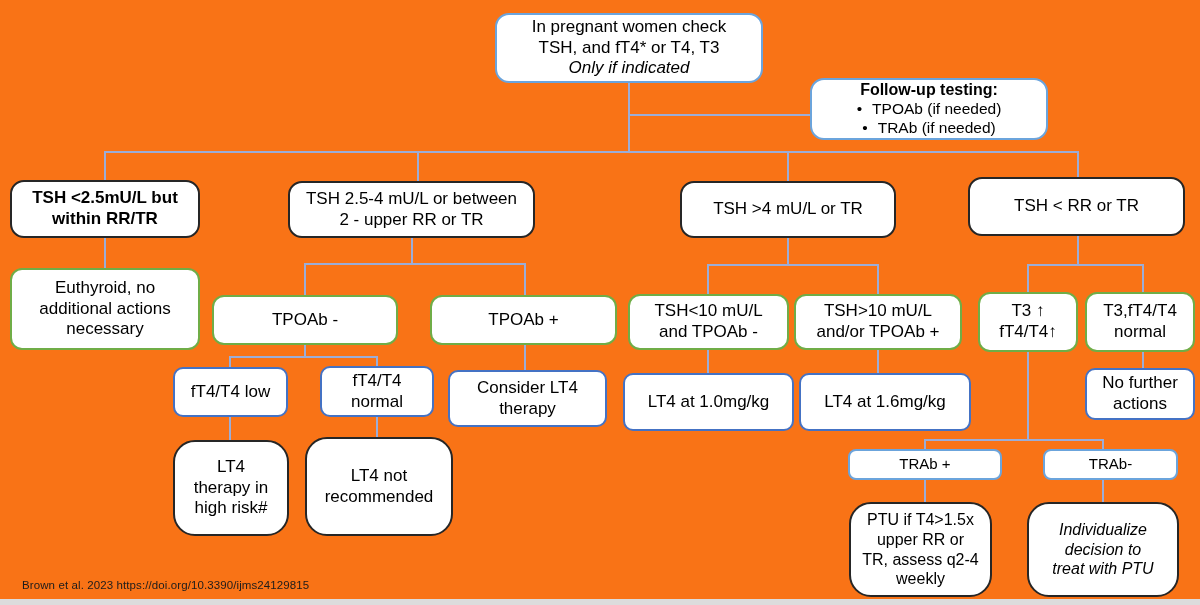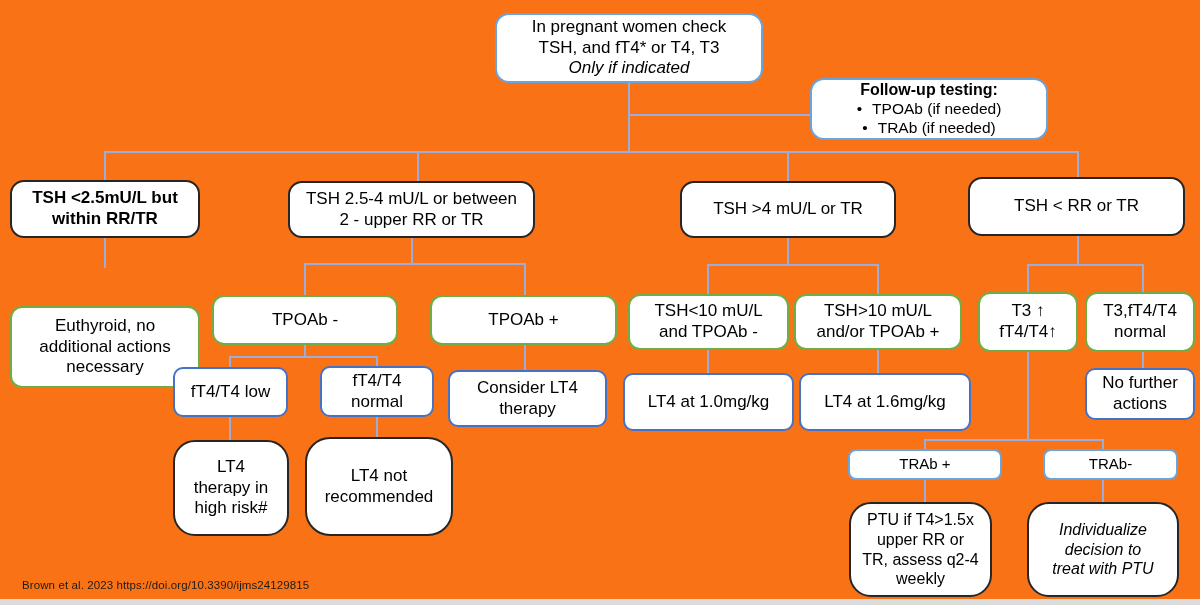--- a/index.html
+++ b/index.html
@@ -101,21 +101,21 @@
     <span>TSH 2.5-4 mU/L or between
 2 - upper RR or TR</span>
   </div>
   <div class="box b-black" style="left:680px;top:181px;width:216px;height:57px;">
     <span>TSH &gt;4 mU/L or TR</span>
   </div>
   <div class="box b-black" style="left:968px;top:177px;width:217px;height:59px;">
     <span>TSH &lt; RR or TR</span>
   </div>
 
-  <div class="box b-green" style="left:10px;top:268px;width:190px;height:82px;margin-top:38px;">
+  <div class="box b-green" style="left:10px;top:268px;width:190px;height:82px;">
     <span>Euthyroid, no
 additional actions
 necessary</span>
   </div>
   <div class="box b-green" style="left:212px;top:295px;width:186px;height:50px;">
     <span>TPOAb -</span>
   </div>
   <div class="box b-green" style="left:430px;top:295px;width:187px;height:50px;">
     <span>TPOAb +</span>
   </div>
@@ -156,21 +156,21 @@
   <div class="box b-blue" style="left:1085px;top:368px;width:110px;height:52px;">
     <span>No further
 actions</span>
   </div>
 
   <div class="box b-black r-lg" style="left:173px;top:440px;width:116px;height:96px;">
     <span>LT4
 therapy in
 high risk#</span>
   </div>
-  <div class="box b-black r-lg" style="left:305px;top:437px;width:148px;height:99px;border-radius:25px;">
+  <div class="box b-black r-lg" style="left:305px;top:437px;width:148px;height:99px;">
     <span>LT4 not
 recommended</span>
   </div>
   <div class="box b-blue-light r-sm fs15" style="left:848px;top:449px;width:154px;height:31px;">
     <span>TRAb +</span>
   </div>
   <div class="box b-blue-light r-sm fs15" style="left:1033px;top:449px;width:135px;height:31px;margin-left:10px;">
     <span>TRAb-</span>
   </div>
 

